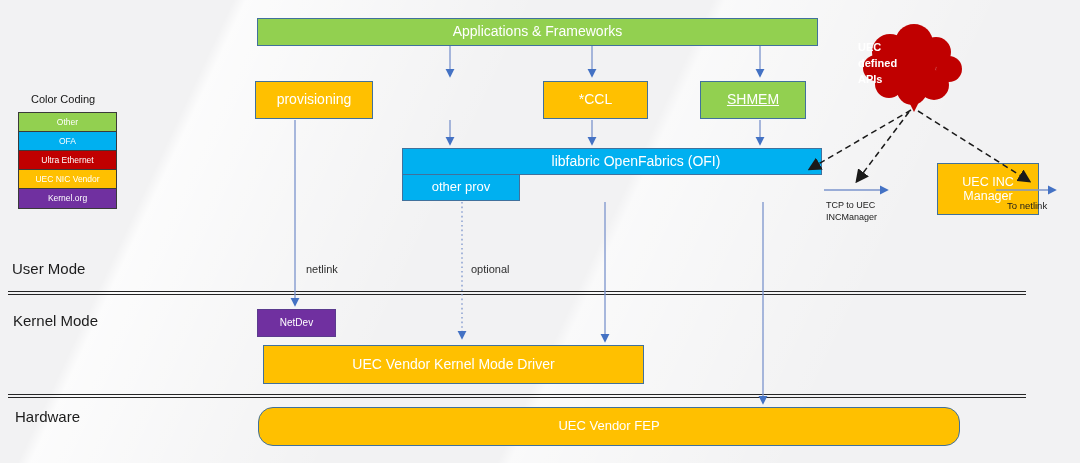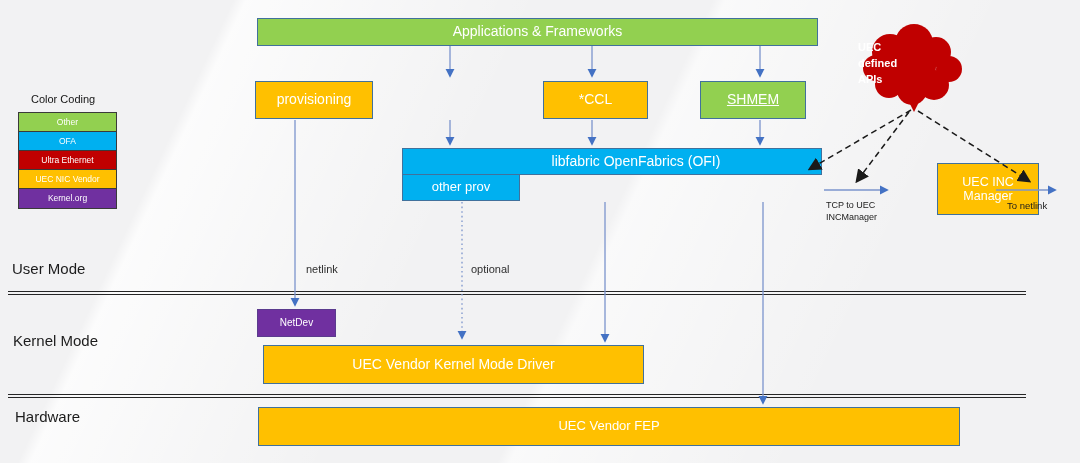--- a/index.html
+++ b/index.html
@@ -36,21 +36,21 @@
 </style>
 </head>
 <body>
 
 <div class="canvas">
 
   <div class="boundary" style="top:291px"></div>
   <div class="boundary" style="top:394px"></div>
 
   <div class="layer-label" style="left:12px;top:260px">User Mode</div>
-  <div class="layer-label" style="left:13px;top:332px">Kernel Mode</div>
+  <div class="layer-label" style="left:13px;top:312px">Kernel Mode</div>
   <div class="layer-label" style="left:15px;top:408px">Hardware</div>
 
   <div class="legend-title">Color Coding</div>
   <div class="legend">
     <div class="legend-row" style="background-color: rgb(146, 208, 80);">Other</div>
     <div class="legend-row" style="background-color: rgb(0, 176, 240);">OFA</div>
     <div class="legend-row" style="background-color: rgb(192, 0, 0);">Ultra Ethernet</div>
     <div class="legend-row" style="background-color: rgb(255, 192, 0);">UEC NIC Vendor</div>
     <div class="legend-row" style="background-color: rgb(112, 48, 160);">Kernel.org</div>
   </div>
@@ -63,21 +63,21 @@
 
   <div class="box" style="left: 402px; top: 148px; width: 420px; height: 27px; font-size: 14px; background-color: rgb(0, 176, 240); padding-left: 48px;">libfabric OpenFabrics (OFI)</div>
   <div class="box" style="left: 402px; top: 174px; width: 118px; height: 27px; font-size: 13px; background-color: rgb(0, 176, 240);">other prov</div>
 
   <div class="box" style="left: 893px; top: 163px; width: 102px; height: 52px; font-size: 12.5px; padding: 0px 14px; background-color: rgb(255, 192, 0); margin-left: 44px;">UEC INC Manager</div>
 
   <div class="box" style="left: 257px; top: 309px; width: 79px; height: 28px; font-size: 10px; border-color: rgb(91, 59, 142); background-color: rgb(112, 48, 160);">NetDev</div>
 
   <div class="box" style="left: 263px; top: 345px; width: 381px; height: 39px; font-size: 14px; background-color: rgb(255, 192, 0);">UEC Vendor Kernel Mode Driver</div>
 
-  <div class="box" style="left: 258px; top: 407px; width: 702px; height: 39px; font-size: 13px; background-color: rgb(255, 192, 0);">UEC Vendor  FEP</div>
+  <div class="box" style="left: 258px; top: 407px; width: 702px; height: 39px; font-size: 13px; background-color: rgb(255, 192, 0); border-radius: 15px;">UEC Vendor  FEP</div>
 
   <svg class="cloudsvg" width="116" height="96" viewBox="0 0 116 96">
     <g fill="#C00000">
       <circle cx="34" cy="30" r="18"></circle>
       <circle cx="58" cy="21" r="19"></circle>
       <circle cx="80" cy="30" r="15"></circle>
       <circle cx="93" cy="47" r="13"></circle>
       <circle cx="78" cy="63" r="15"></circle>
       <circle cx="56" cy="68" r="15"></circle>
       <circle cx="33" cy="62" r="14"></circle>

